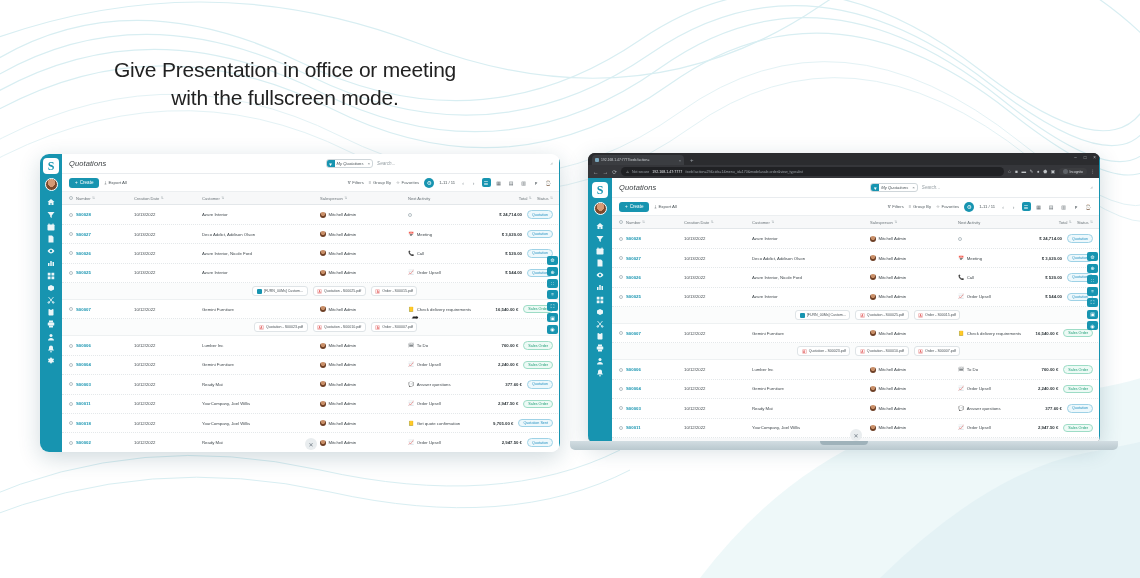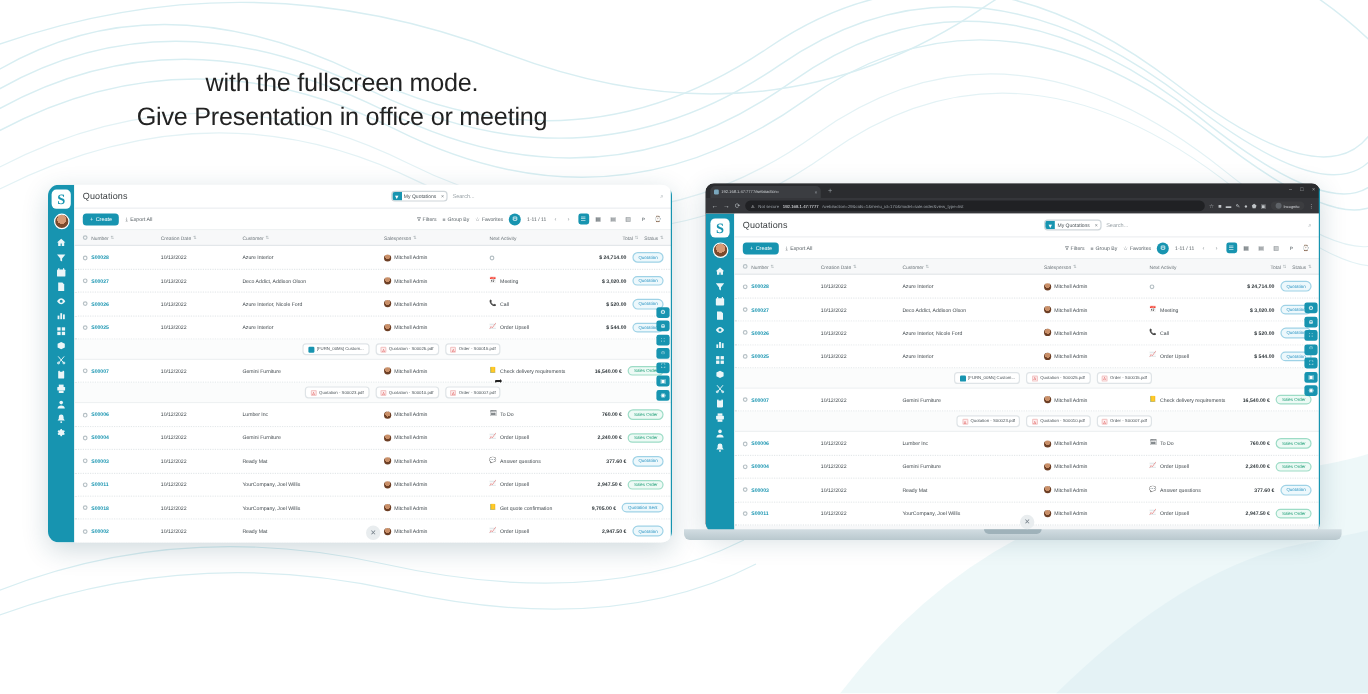--- a/index.html
+++ b/index.html
@@ -107,21 +107,21 @@
     background: radial-gradient(circle at 50% 35%, #d79a74 0 42%, #7c4a2c 43% 100%);
     border: 1px solid #fff; margin-bottom: 3px;
   }
   .o-side-icons { display: flex; flex-direction: column; gap: 4.2px; align-items: center; }
   .o-sico { width: 8px; height: 8px; opacity: .92; }
 
   .odoo-main { flex: 1; display: flex; flex-direction: column; min-width: 0; background: #f7f8f9; }
 
   .o-topbar {
     height: 20px; background: #fff; border-bottom: 1px solid #e9ecef;
-    display: flex; align-items: center; padding: 0 7px; gap: 6px;
+    display: flex; align-items: center; padding: 0 7px; gap: 6px; font-style: italic;
   }
   .o-title { font-size: 7.5px; color: #3c4043; letter-spacing: .1px; }
   .o-searchwrap { margin-left: auto; display: flex; align-items: center; gap: 4px; width: 47%; }
   .o-facet {
     display: flex; align-items: center; gap: 2px; border: 1px solid #cfd6da;
     border-radius: 3px; overflow: hidden; height: 9px; flex: none;
   }
   .o-facet-ico {
     width: 8px; height: 100%; background: #1794b0; color: #fff;
     font-size: 4.6px; line-height: 9px; text-align: center;
@@ -240,22 +240,22 @@
     <path d="M-20 500 Q 140 430 320 470 T 620 450"></path>
     <path d="M-20 520 Q 150 452 330 492 T 630 470"></path>
   </g>
 </svg>
 
 <div class="content">
 
   <div class="headings">
     <div class="head-col">
       <div class="head-sub">
+        <div>Give Presentation in office or meeting</div>
         <div>with the fullscreen mode.</div>
-        <div>Give Presentation in office or meeting</div>
       </div>
     </div>
   </div>
 
   <div class="devices">
 
     <div class="tablet">
 
       <div class="odoo-side">
         <div class="o-logo">S</div>

